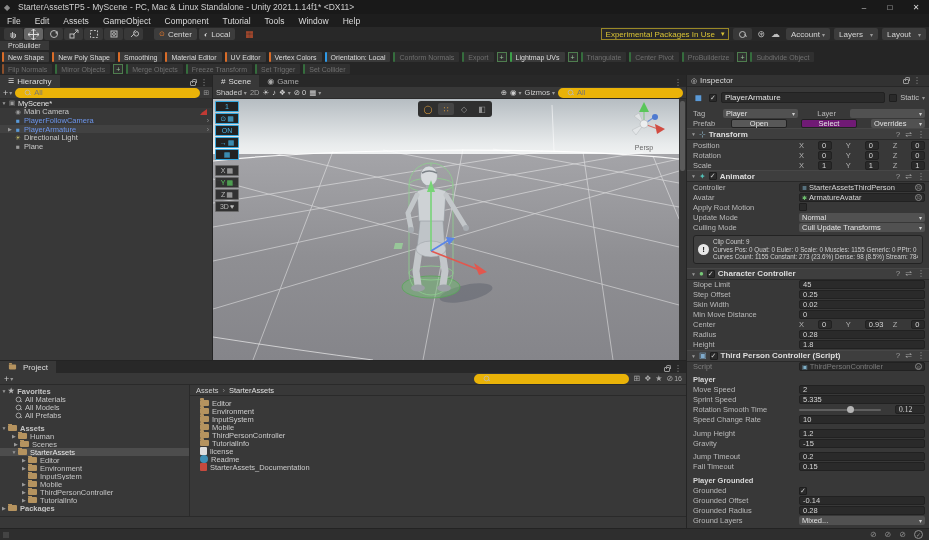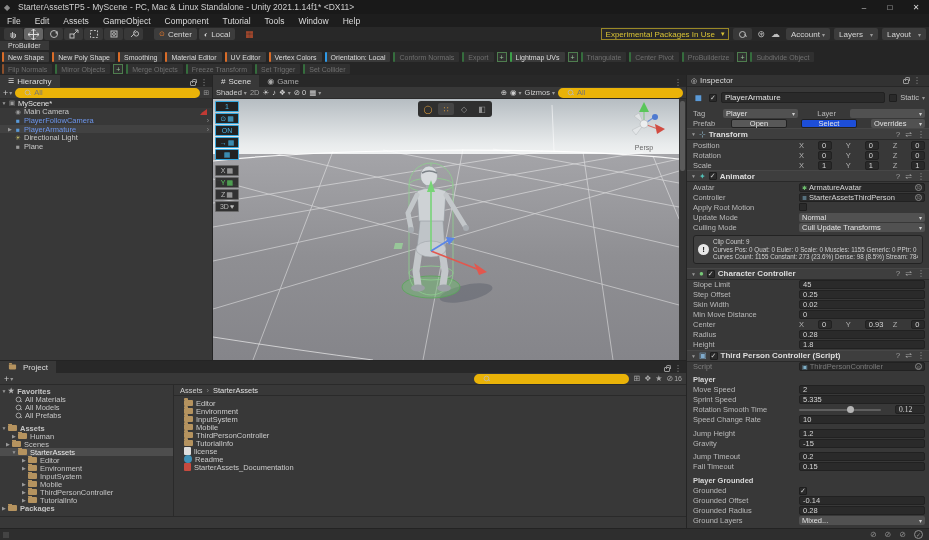--- a/index.html
+++ b/index.html
@@ -121,21 +121,21 @@
   .slider .thumb { position:absolute; left:58%; top:-2.5px; width:7px; height:7px; border-radius:50%; background:#b5b5b5; }
   .slider + .fld { flex:0 0 30px;font-family:Liberation Serif, serif; } .gap3 { height:3px; } .gap4 { height:4px; }
 
   
   #project { left:0; top:360px; width:686px; height:168px; background:#383838; border-top:1px solid #242424; }
   #proj-tools { height:12px; background:#383838; border-bottom:1px solid #2a2a2a; display:flex; align-items:center; padding:0 4px; gap:4px; }
   #proj-tools .spacer { flex:1; }
   #proj-tools .searchpill { flex:0 0 155px; }
   #proj-tools .ticon { color:#a9a9a9; font-size:8px; }
   #proj-body { position:absolute; left:0; top:24px; width:686px; height:131px; display:flex; }
-  #proj-tree { width:174px; border-right:1px solid #2a2a2a; padding-top:2px; overflow:hidden; }
+  #proj-tree { width:190px; border-right:1px solid #2a2a2a; padding-top:2px; overflow:hidden; }
   .prow { height:8px; display:flex; align-items:center; font-size:7.5px; color:#c6c6c6; white-space:nowrap; overflow:hidden; }
   .prow .exp { width:8px; text-align:center; font-size:5px; color:#999; flex-shrink:0; }
   .prow .fold { flex-shrink:0; }
   .prow.selected { background:#4d4d4d; color:#e8e8e8; }
   .prow.bold { font-weight:bold; }
   .fold { width:9px; height:6px; background:#b5935f; border-radius:1px; position:relative; margin-right:3px; }
   .fold::before { content:''; position:absolute; top:-2px; left:0; width:4px; height:2px; background:#b5935f; border-radius:1px 1px 0 0; }
   .doc-ic { width:7px; height:8px; background:#dedede; border-radius:1px; margin-right:3px; position:relative; }
   .readme-ic { width:8px; height:8px; border-radius:50%; background:#3f8fb5; margin-right:3px; }
   .pdf-ic { width:7px; height:8px; background:#c64a3e; border-radius:1px; margin-right:3px; }
@@ -625,21 +625,21 @@
       </span>
     <span style="width:24px;color:#b9b9b9;flex-shrink:0;text-align:right">Layer</span>
     <span class="dd">
         <span></span>
         <span class="car">▾</span>
       </span>
   </div>
   <div class="irow">
     <span style="width:24px;color:#b9b9b9;flex-shrink:0">Prefab</span>
     <span class="fld" style="background:#585858;justify-content:center;color:#e4e4e4">Open</span>
-    <span class="fld" style="background:#1d4ed8;justify-content:center;color:#e4e4e4">Select</span>
+    <span class="fld" style="background:#701a75;justify-content:center;color:#e4e4e4">Select</span>
     <span class="dd">
         <span>Overrides</span>
         <span class="car">▾</span>
       </span>
   </div>
 
   <div class="comp-hdr">
     <span class="exp">▼</span>
     <span class="cicon" style="color:#8fb6c9">⊹</span>
     <span class="nm">Transform</span>
@@ -682,32 +682,32 @@
     <span class="cicon" style="color:#53c2b8">✦</span>
     <span class="chk">✓</span>
     <span class="nm">Animator</span>
     <span class="hicons">
         <span>?</span>
         <span>⇌</span>
         <span>⋮</span>
       </span>
   </div>
   <div class="irow">
+      <span class="lbl">Controller</span>
+    <span class="objfld">
+        <span class="oi">≣</span>
+        <span>StarterAssetsThirdPerson</span>
+        <span class="tgt">⊙</span>
+      </span>
+    </div>
+  <div class="irow">
       <span class="lbl">Avatar</span>
     <span class="objfld">
         <span class="oi" style="color:#6fc06f">✱</span>
         <span>ArmatureAvatar</span>
-        <span class="tgt">⊙</span>
-      </span>
-    </div>
-  <div class="irow">
-      <span class="lbl">Controller</span>
-    <span class="objfld">
-        <span class="oi">≣</span>
-        <span>StarterAssetsThirdPerson</span>
         <span class="tgt">⊙</span>
       </span>
     </div>
   <div class="irow">
       <span class="lbl">Apply Root Motion</span>
       <span class="chk"></span>
     </div>
   <div class="irow">
       <span class="lbl">Update Mode</span>
     <span class="dd">
@@ -917,21 +917,21 @@
       <div class="prow bold">
           <span class="exp">▼</span>
           <span class="fold"></span>
           <span>Assets</span>
         </div>
       <div class="prow" style="padding-left:10px">
           <span class="exp">▶</span>
           <span class="fold"></span>
           <span>Human</span>
         </div>
-      <div class="prow" style="padding-left:4px">
+      <div class="prow" style="padding-left:12px">
           <span class="exp">▶</span>
           <span class="fold"></span>
           <span>Scenes</span>
         </div>
       <div class="prow selected" style="padding-left:10px">
           <span class="exp">▼</span>
           <span class="fold"></span>
           <span>StarterAssets</span>
         </div>
       <div class="prow" style="padding-left:20px">

